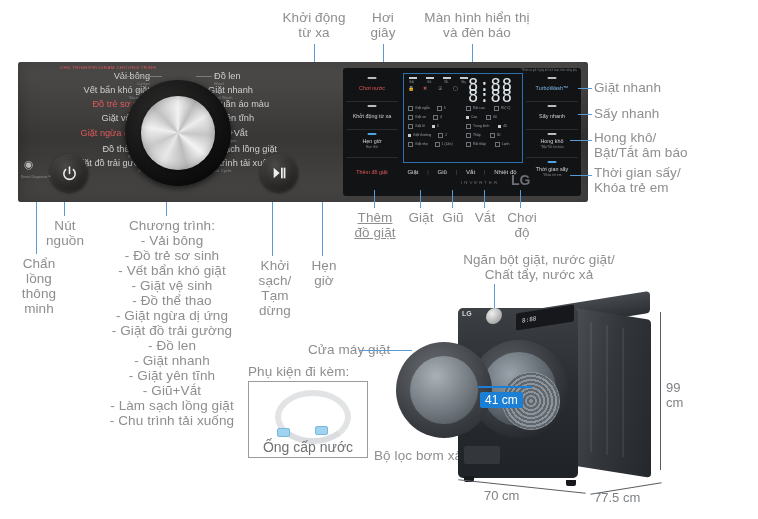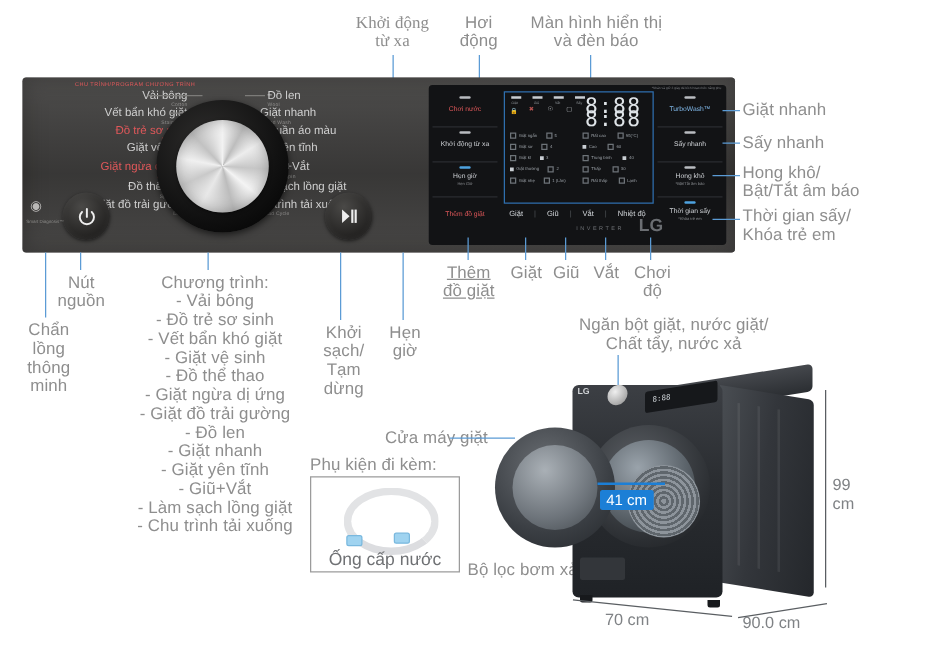--- a/index.html
+++ b/index.html
@@ -114,29 +114,29 @@
   
   #accbox{position:absolute;left:248px;top:381px;width:118px;height:75px;border:1px solid #9b9b9b;background:#fff;}
   .hose{position:absolute;left:26px;top:8px;width:64px;height:42px;border:6px solid #e2e3e5;border-radius:50%;
         border-bottom-color:#dcdde0;}
   .hoseend{position:absolute;width:11px;height:7px;background:#9fd3f0;border:1px solid #79b8de;border-radius:2px;}
   .acclabel{position:absolute;left:0;bottom:2px;width:118px;text-align:center;color:#6f7174;font-size:14px;}
 </style>
 </head>
 <body>
 
-<div class="abs lbl" style="left:272px;top:10px;width:84px;font-family:Liberation Serif, serif;">
+<div class="abs lbl" style="left:272px;top:10px;width:84px;">
   <div>Khởi động</div>
   <div>từ xa</div>
 </div>
 <div class="leader v" style="left:314px;top:44px;height:40px;"></div>
 
 <div class="abs lbl" style="left:358px;top:10px;width:50px;">
   <div>Hơi</div>
-  <div>động</div>
+  <div>giây</div>
 </div>
 <div class="leader v" style="left:383px;top:44px;height:28px;"></div>
 
 <div class="abs lbl" style="left:404px;top:10px;width:146px;">
   <div>Màn hình hiển thị</div>
   <div>và đèn báo</div>
 </div>
 <div class="leader v" style="left:472px;top:44px;height:30px;"></div>
 
 <div id="panel" class="abs">
@@ -524,14 +524,14 @@
   <div class="arrow41" style="left:80px;top:86px;width:54px;"></div>
   <div class="badge41" style="left:82px;top:92px;">41 cm</div>
 
   <div class="dimline" style="left:262px;top:12px;width:1px;height:158px;"></div>
   <div class="dimtxt" style="left:268px;top:80px;">99 cm</div>
 
   <div class="dimline" style="left:60px;top:186px;width:128px;height:1px;transform:rotate(6deg);"></div>
   <div class="dimtxt" style="left:86px;top:188px;">70 cm</div>
 
   <div class="dimline" style="left:192px;top:188px;width:72px;height:1px;transform:rotate(-9deg);"></div>
-  <div class="dimtxt" style="left:196px;top:190px;">90.0 cm</div>
+  <div class="dimtxt" style="left:196px;top:190px;">77.5 cm</div>
 </div>
 
 </body></html>

